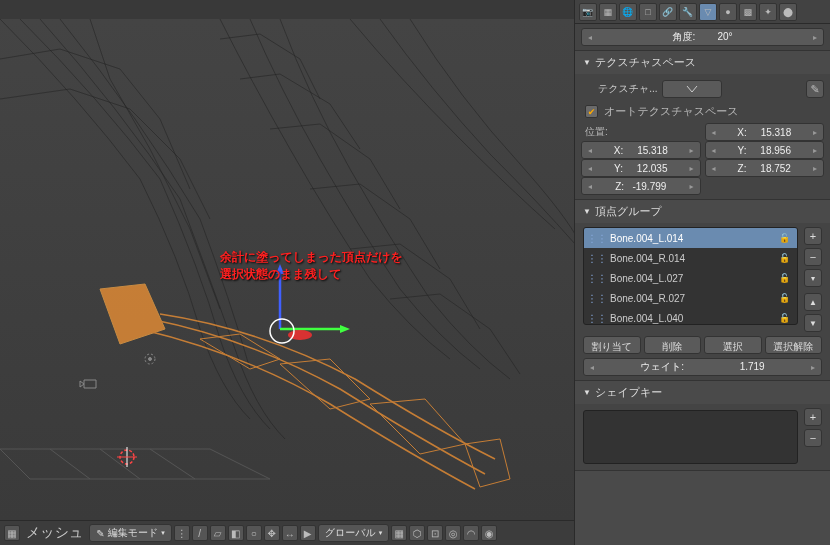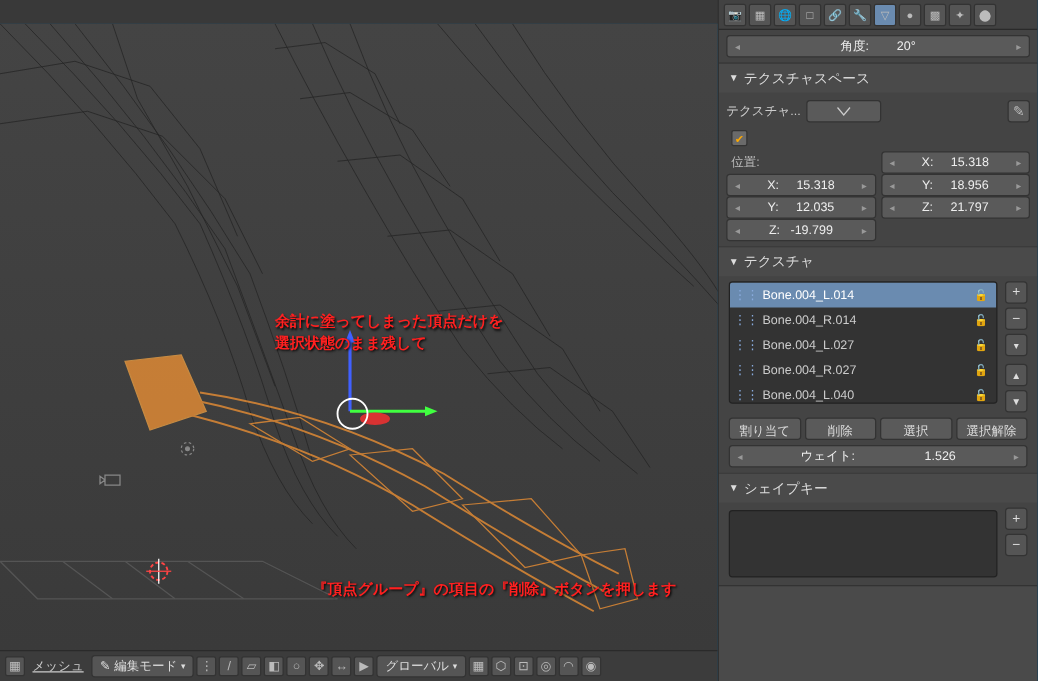--- a/index.html
+++ b/index.html
@@ -8,31 +8,31 @@
 .viewport { flex: 1; position: relative; background: #0c4a6e; display: flex; flex-direction: column; margin-top: 19px; }
 .viewport-3d { flex: 1; position: relative; background: linear-gradient(180deg, #444 0%, #3a3a3a 100%); overflow: hidden; }
 .viewport-3d svg { position: absolute; top: 0; left: 0; }
 .annotation { position: absolute; color: #ff2020; font-weight: bold; font-size: 12px; text-shadow: 1px 1px 2px #000; line-height: 1.4; }
 .ann1 { top: 230px; left: 220px; }
 .ann2 { bottom: 40px; left: 250px; }
 .cursor-3d { position: absolute; top: 298px; left: 268px; width: 28px; height: 28px; }
 .footer { height: 25px; background: #3c3c3c; border-top: 1px solid #2a2a2a; display: flex; align-items: center; padding: 0 4px; gap: 2px; }
 .footer-btn { background: #555; border: 1px solid #333; color: #ddd; font-size: 10px; padding: 2px 6px; border-radius: 3px; display: inline-flex; align-items: center; gap: 3px; height: 18px; }
 .footer-icon { width: 16px; height: 16px; background: #555; border: 1px solid #333; border-radius: 2px; display: inline-flex; align-items: center; justify-content: center; font-size: 10px; }
-.mesh-lbl { color: #ccc; font-size: 10px; padding: 0 4px; text-decoration: underline; }
+.mesh-lbl { color: #ccc; font-size: 14px; padding: 0 4px; }
 .sidebar { width: 256px; background: #4a4a4a; border-left: 1px solid #2a2a2a; display: flex; flex-direction: column; overflow-y: auto; }
 .tool-tabs { height: 24px; background: #424242; display: flex; align-items: center; padding: 0 4px; gap: 2px; border-bottom: 1px solid #2a2a2a; }
 .tool-tab { width: 18px; height: 18px; background: #555; border: 1px solid #333; border-radius: 2px; display: flex; align-items: center; justify-content: center; font-size: 9px; }
 .tool-tab.active { background: #6a8bb0; }
 .panel { border-bottom: 1px solid #333; }
 .panel-header { background: #4a4a4a; padding: 4px 8px; display: flex; align-items: center; gap: 4px; color: #ddd; font-size: 11px; }
 .panel-header .tri { font-size: 8px; }
 .panel-body { background: #444; padding: 4px 6px; }
 .field-row { display: flex; align-items: center; gap: 4px; margin: 2px 0; }
-.field-label { color: #ccc; font-size: 10px; min-width: 55px; }
+.field-label { color: #ccc; font-size: 10px; min-width: 55px; margin-left: 17px; }
 .num-input { flex: 1; background: #5a5a5a; border: 1px solid #333; border-radius: 3px; padding: 2px 6px; color: #eee; font-size: 10px; display: flex; justify-content: space-between; align-items: center; height: 18px; }
 .num-input .arrow { color: #999; font-size: 8px; cursor: pointer; }
 .two-col { display: flex; gap: 4px; }
 .two-col > div { flex: 1; }
 .loc-header { color: #bbb; font-size: 10px; padding: 2px 4px; }
 .checkbox-row { display: flex; align-items: center; gap: 6px; padding: 4px; }
 .checkbox { width: 13px; height: 13px; background: #6a6a6a; border: 1px solid #333; border-radius: 2px; display: flex; align-items: center; justify-content: center; color: #fa0; font-size: 9px; }
 .vg-list { background: #333; border: 1px solid #222; border-radius: 3px; margin: 0 2px; height: 98px; overflow: hidden; }
 .vg-item { display: flex; align-items: center; padding: 3px 6px; gap: 6px; color: #ccc; font-size: 10px; }
 .vg-item.selected { background: #6a8bb0; color: #fff; }
@@ -108,21 +108,20 @@
       </svg>
       <div class="cursor-3d">
         <svg width="28" height="28">
             <circle cx="14" cy="14" r="12" fill="none" stroke="#fff" stroke-width="1.5"></circle>
           </svg>
       </div>
       <div class="annotation ann1">
         <span>余計に塗ってしまった頂点だけを</span><br>
         <span>選択状態のまま残して</span>
       </div>
-      <div class="annotation ann2">『頂点グループ』の項目の『削除』ボタンを押します</div>
     </div>
     <div class="footer">
       <span class="footer-icon">▦</span>
       <span class="mesh-lbl">メッシュ</span>
       <span class="footer-btn">
           <span>✎</span>
           <span>編集モード</span>
           <span style="font-size:7px">▾</span>
         </span>
       <span class="footer-icon">⋮</span>
@@ -180,20 +179,21 @@
           <div class="small-dd">
             <svg width="14" height="10">
                 <path d="M2 2 L7 8 L12 2" stroke="#ccc" fill="none"></path>
               </svg>
           </div>
           <div style="flex:1"></div>
           <div class="eyedrop">✎</div>
         </div>
         <div class="checkbox-row">
           <div class="checkbox">✔</div>
+          <span>オートテクスチャスペース</span>
         </div>
         <div class="two-col">
           <div>
             <div class="loc-header">位置:</div>
             <div class="num-input">
                 <span class="arrow">◂</span>
                 <span><span>X:</span>&nbsp;&nbsp;&nbsp;&nbsp;&nbsp;<span>15.318</span></span>
                 <span class="arrow">▸</span>
               </div>
             <div class="num-input">
@@ -213,32 +213,32 @@
                 <span><span>X:</span>&nbsp;&nbsp;&nbsp;&nbsp;&nbsp;<span>15.318</span></span>
                 <span class="arrow">▸</span>
               </div>
             <div class="num-input">
                 <span class="arrow">◂</span>
                 <span><span>Y:</span>&nbsp;&nbsp;&nbsp;&nbsp;&nbsp;<span>18.956</span></span>
                 <span class="arrow">▸</span>
               </div>
             <div class="num-input">
                 <span class="arrow">◂</span>
-                <span><span>Z:</span>&nbsp;&nbsp;&nbsp;&nbsp;&nbsp;<span>21.797</span></span>
+                <span><span>Z:</span>&nbsp;&nbsp;&nbsp;&nbsp;&nbsp;<span>18.752</span></span>
                 <span class="arrow">▸</span>
               </div>
           </div>
         </div>
       </div>
     </div>
 
     <div class="panel">
       <div class="panel-header">
         <span class="tri">▼</span>
-          <span>テクスチャ</span>
+          <span>頂点グループ</span>
       </div>
       <div class="panel-body">
         <div class="vg-wrap">
           <div class="vg-list" style="flex:1">
             <div class="vg-item selected">
                 <span class="vg-icon">⋮⋮</span>
                 <span>Bone.004_L.014</span>
                 <span class="tail-icon">🔓</span>
               </div>
             <div class="vg-item">
@@ -272,21 +272,21 @@
           </div>
         </div>
         <div class="btn-row">
           <div class="btn">割り当て</div>
           <div class="btn">削除</div>
           <div class="btn">選択</div>
           <div class="btn">選択解除</div>
         </div>
         <div class="num-input" style="margin:0 2px">
           <span class="arrow">◂</span>
-          <span><span>ウェイト:</span>&nbsp;&nbsp;&nbsp;&nbsp;&nbsp;&nbsp;&nbsp;&nbsp;&nbsp;&nbsp;&nbsp;&nbsp;&nbsp;&nbsp;&nbsp;&nbsp;&nbsp;&nbsp;&nbsp;&nbsp;<span>1.526</span></span>
+          <span><span>ウェイト:</span>&nbsp;&nbsp;&nbsp;&nbsp;&nbsp;&nbsp;&nbsp;&nbsp;&nbsp;&nbsp;&nbsp;&nbsp;&nbsp;&nbsp;&nbsp;&nbsp;&nbsp;&nbsp;&nbsp;&nbsp;<span>1.719</span></span>
           <span class="arrow">▸</span>
         </div>
       </div>
     </div>
 
     <div class="panel">
       <div class="panel-header">
         <span class="tri">▼</span>
           <span>シェイプキー</span>
       </div>

